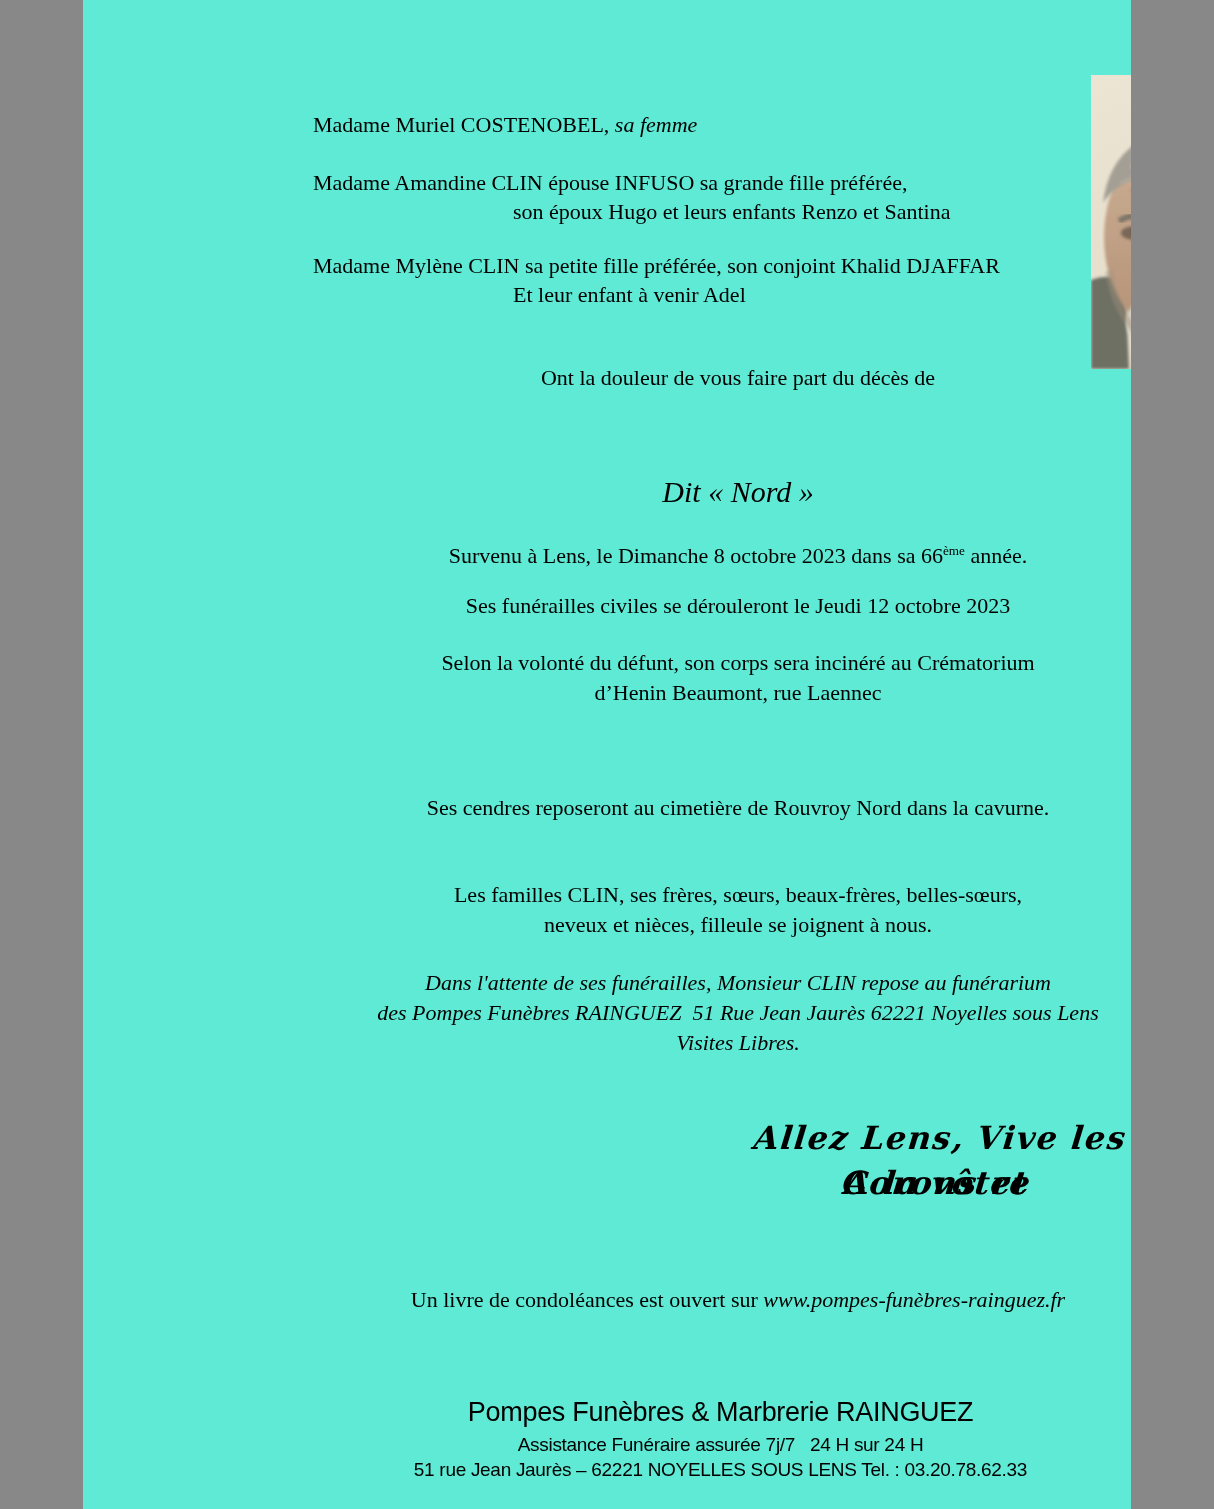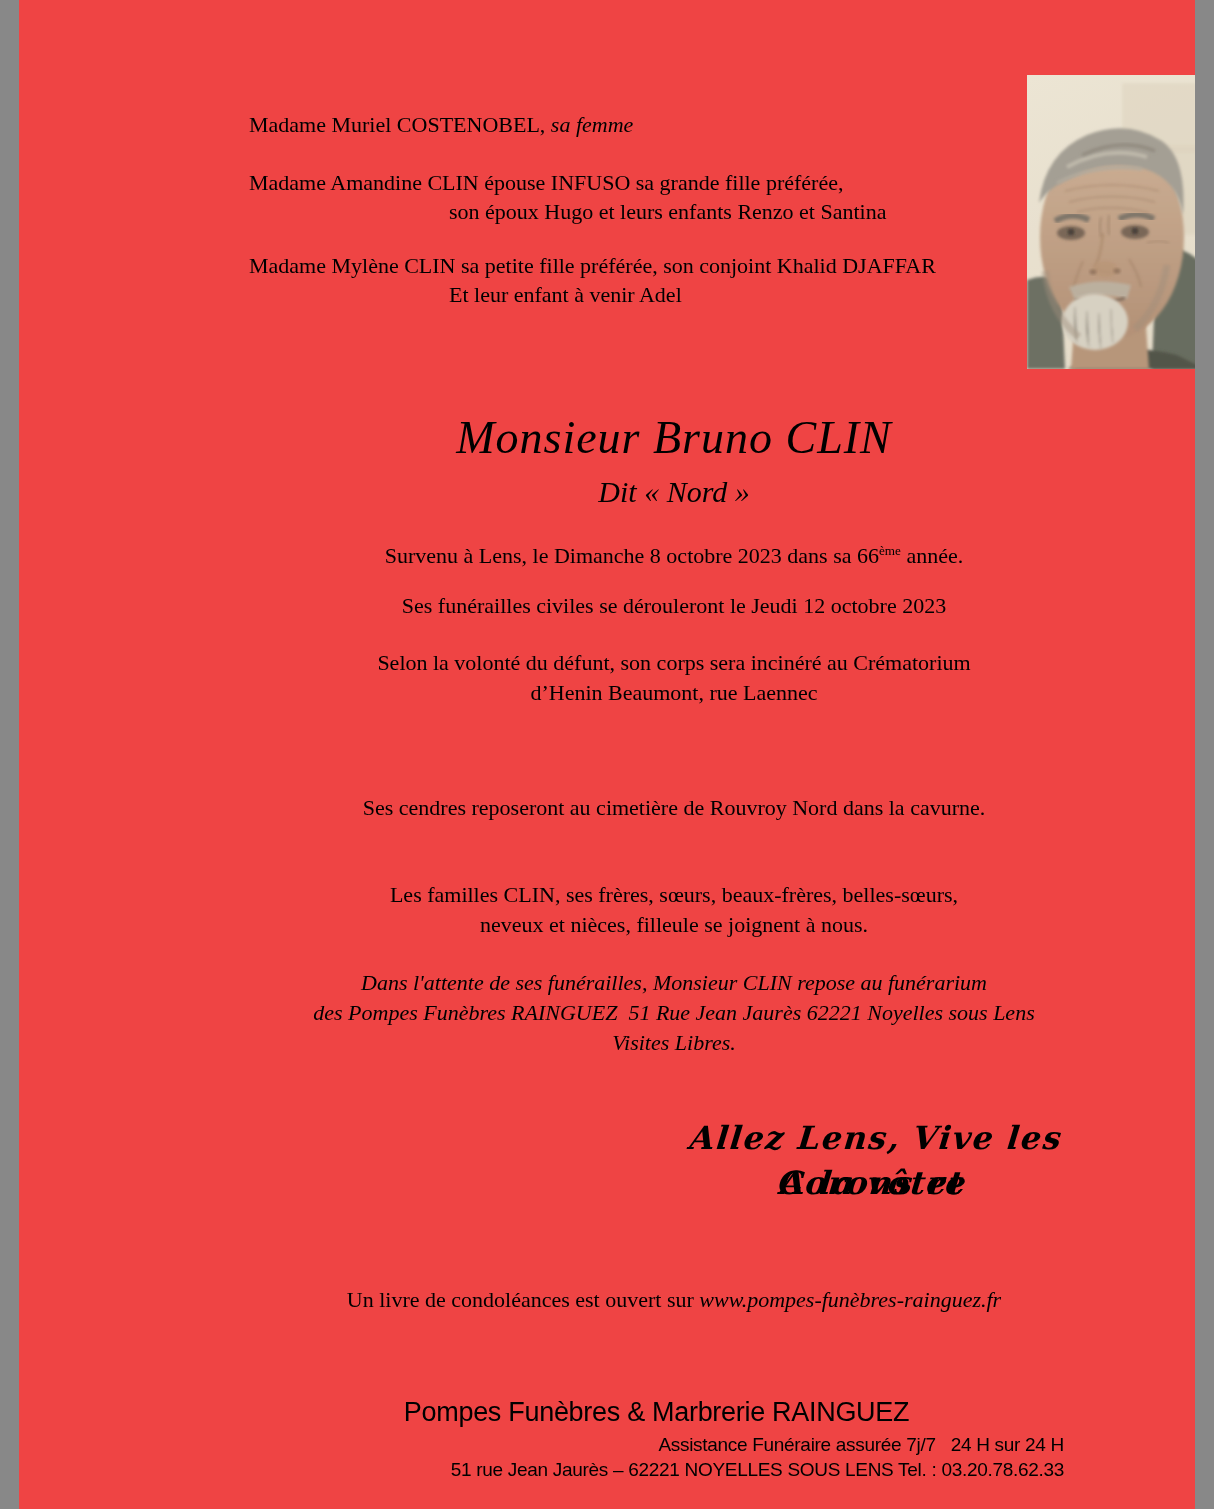--- a/index.html
+++ b/index.html
@@ -1,21 +1,21 @@
 <!DOCTYPE html>
 <html><head>
 <meta charset="utf-8">
 <style>
   html, body { margin: 0; padding: 0; background: #888; }
   .page {
     position: relative;
-    width: 1176px;
+    width: 1048px;
     height: 1509px;
     margin: 0 auto;
-    background: #ef4444;
+    background: #5eead4;
     font-family: "Liberation Serif", serif;
     color: #000;
     overflow: hidden;
   }
   .line {
     position: absolute;
     left: 230px;
     width: 850px;
     font-size: 22px;
     line-height: 30px;
@@ -48,21 +48,21 @@
     font-size: 32px;
     line-height: 45px;
     letter-spacing: 1.5px;
     transform: skewX(-6deg);
   }
   .sans {
     font-family: "Liberation Sans", sans-serif;
     letter-spacing: -0.3px;
   }
   .footer-company { font-size: 27px; line-height: 33px; left: 230px; width: 815px; }
-  .footer-small  { font-size: 19px; line-height: 24px; left: 230px; width: 815px; text-align: right; }
+  .footer-small  { font-size: 19px; line-height: 24px; left: 230px; width: 815px; }
   .photo {
     position: absolute;
     left: 1008px;
     top: 75px;
     width: 178px;
     height: 294px;
   }
 </style>
 </head>
 <body>
@@ -144,21 +144,21 @@
       <rect x="0" y="0" width="178" height="294" fill="#f2ecdf" opacity="0.12"></rect>
     </svg>
   </div>
 
   <div class="line left" style="top:110px"><span>Madame Muriel COSTENOBEL,</span><span class="it"> sa femme</span></div>
   <div class="line left" style="top:168px">Madame Amandine CLIN épouse INFUSO sa grande fille préférée,</div>
   <div class="line left indent" style="top:197px">son époux Hugo et leurs enfants Renzo et Santina</div>
   <div class="line left" style="top:251px">Madame Mylène CLIN sa petite fille préférée, son conjoint Khalid DJAFFAR</div>
   <div class="line left indent" style="top:280px">Et leur enfant à venir Adel</div>
 
-  <div class="line title-line" style="top:410px">Monsieur Bruno CLIN</div>
+  <div class="line" style="top:363px">Ont la douleur de vous faire part du décès de</div>
   <div class="line nick-line" style="top:472px">Dit « Nord »</div>
 
   <div class="line" style="top:541px"><span>Survenu à Lens, le Dimanche 8 octobre 2023 dans sa 66</span><sup>ème</sup><span> année.</span></div>
   <div class="line" style="top:591px">Ses funérailles civiles se dérouleront le Jeudi 12 octobre 2023</div>
 
   <div class="line" style="top:648px">Selon la volonté du défunt, son corps sera incinéré au Crématorium</div>
   <div class="line" style="top:678px">d’Henin Beaumont, rue Laennec</div>
 
   <div class="line" style="top:793px">Ses cendres reposeront au cimetière de Rouvroy Nord dans la cavurne.</div>
 

